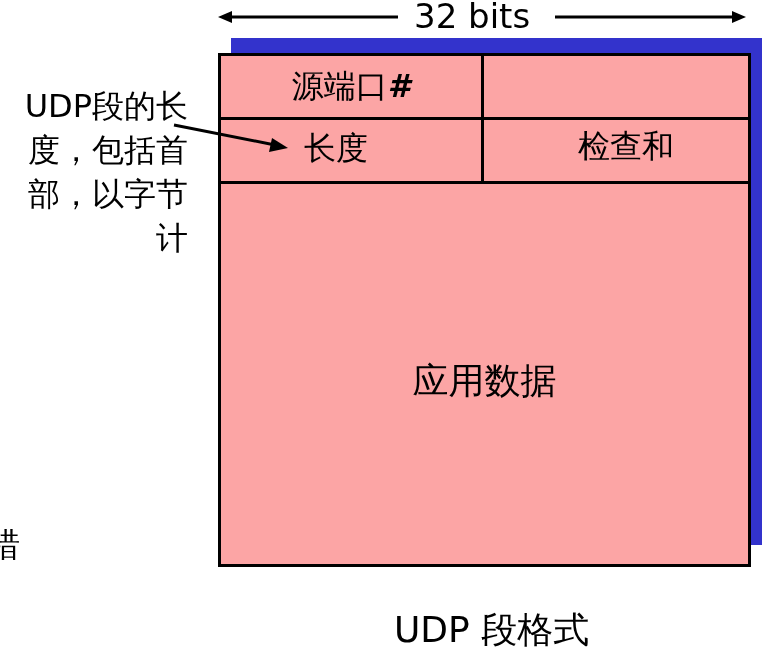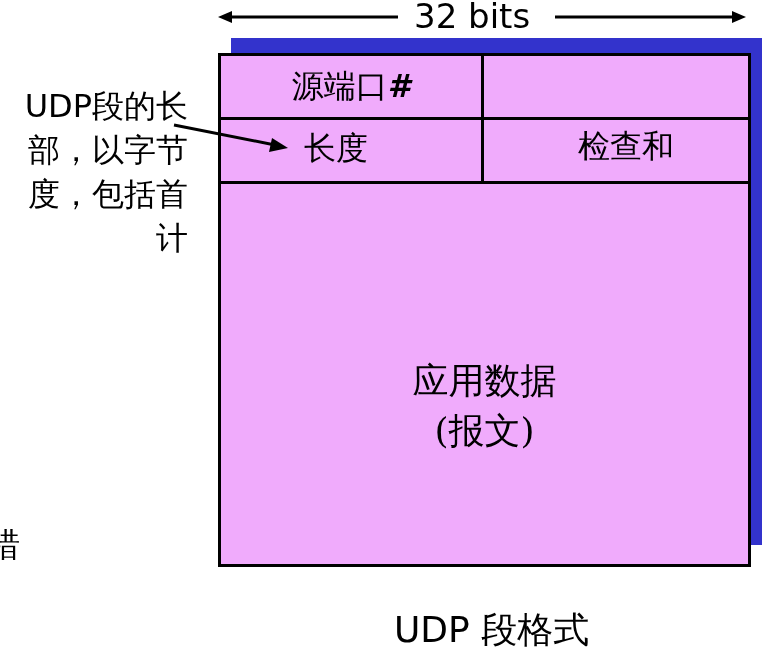--- a/index.html
+++ b/index.html
@@ -1,21 +1,21 @@
 <!DOCTYPE html>
 <html><head>
   <meta charset="utf-8">
   <style>
     html, body { margin:0; padding:0; background:#ffffff; }
     body { width:762px; height:665px; position:relative; overflow:hidden;
       font-family: "DejaVu Serif", "Liberation Serif", serif; color:#000; }
     .abs { position:absolute; }
     .bits-label { left:414px; top:-4px; font-family:"DejaVu Sans","Liberation Sans",sans-serif; font-size:34px; line-height:40px; }
     .shadow { left:231px; top:38px; width:531px; height:507px; background:#3333cc; }
-    .box { left:218px; top:53px; width:527px; height:508px; background:#f0abfc; border:3px solid #000; }
+    .box { left:218px; top:53px; width:527px; height:508px; background:#fca5a5; border:3px solid #000; }
     .hline { position:absolute; left:0; height:3px; background:#000; }
     .vline { position:absolute; width:3px; background:#000; }
     .cell { position:absolute; text-align:center; font-size:32px; line-height:40px; }
     .hash { font-family:"DejaVu Sans","Liberation Sans",sans-serif; font-weight:bold; font-style:italic; }
     .data { position:absolute; left:0; width:527px; top:300px; text-align:center; font-size:36px; line-height:50px; }
     .note { left:0px; top:84px; width:176px; text-align:right; font-size:32px; line-height:44px;margin-left:12px; }
     .note .udp { font-family:"DejaVu Sans","Liberation Sans",sans-serif; }
     .cutoff { left:-14px; top:524px; font-size:34px; line-height:40px; }
     .caption { left:394px; top:608px; font-family:"DejaVu Sans","Liberation Sans",sans-serif; font-size:36px; line-height:44px; }
     .caption .cn { font-family:Liberation Sans, sans-serif; }
@@ -43,28 +43,27 @@
   </div>
   <div class="cell" style="left:0;width:230px;top:72px">
     <span>长度</span>
   </div>
   <div class="cell" style="left:273px;width:264px;top:70px">
     <span>检查和</span>
   </div>
 
   <div class="data">
     <div>应用数据</div>
-    <div>(报文)</div>
   </div>
 </div>
 
 <div class="abs note">
   <div><span class="udp">UDP</span><span>段的长</span></div>
+  <div>度，包括首</div>
   <div>部，以字节</div>
-  <div>度，包括首</div>
   <div>计</div>
 </div>
 
 <svg class="abs" style="left:0;top:0" width="762" height="665">
   <line x1="174" y1="125" x2="275" y2="145" stroke="#000" stroke-width="3"></line>
   <polygon points="288,148 272,138 269,152" fill="#000"></polygon>
 </svg>
 
 <div class="abs cutoff">错</div>
 

